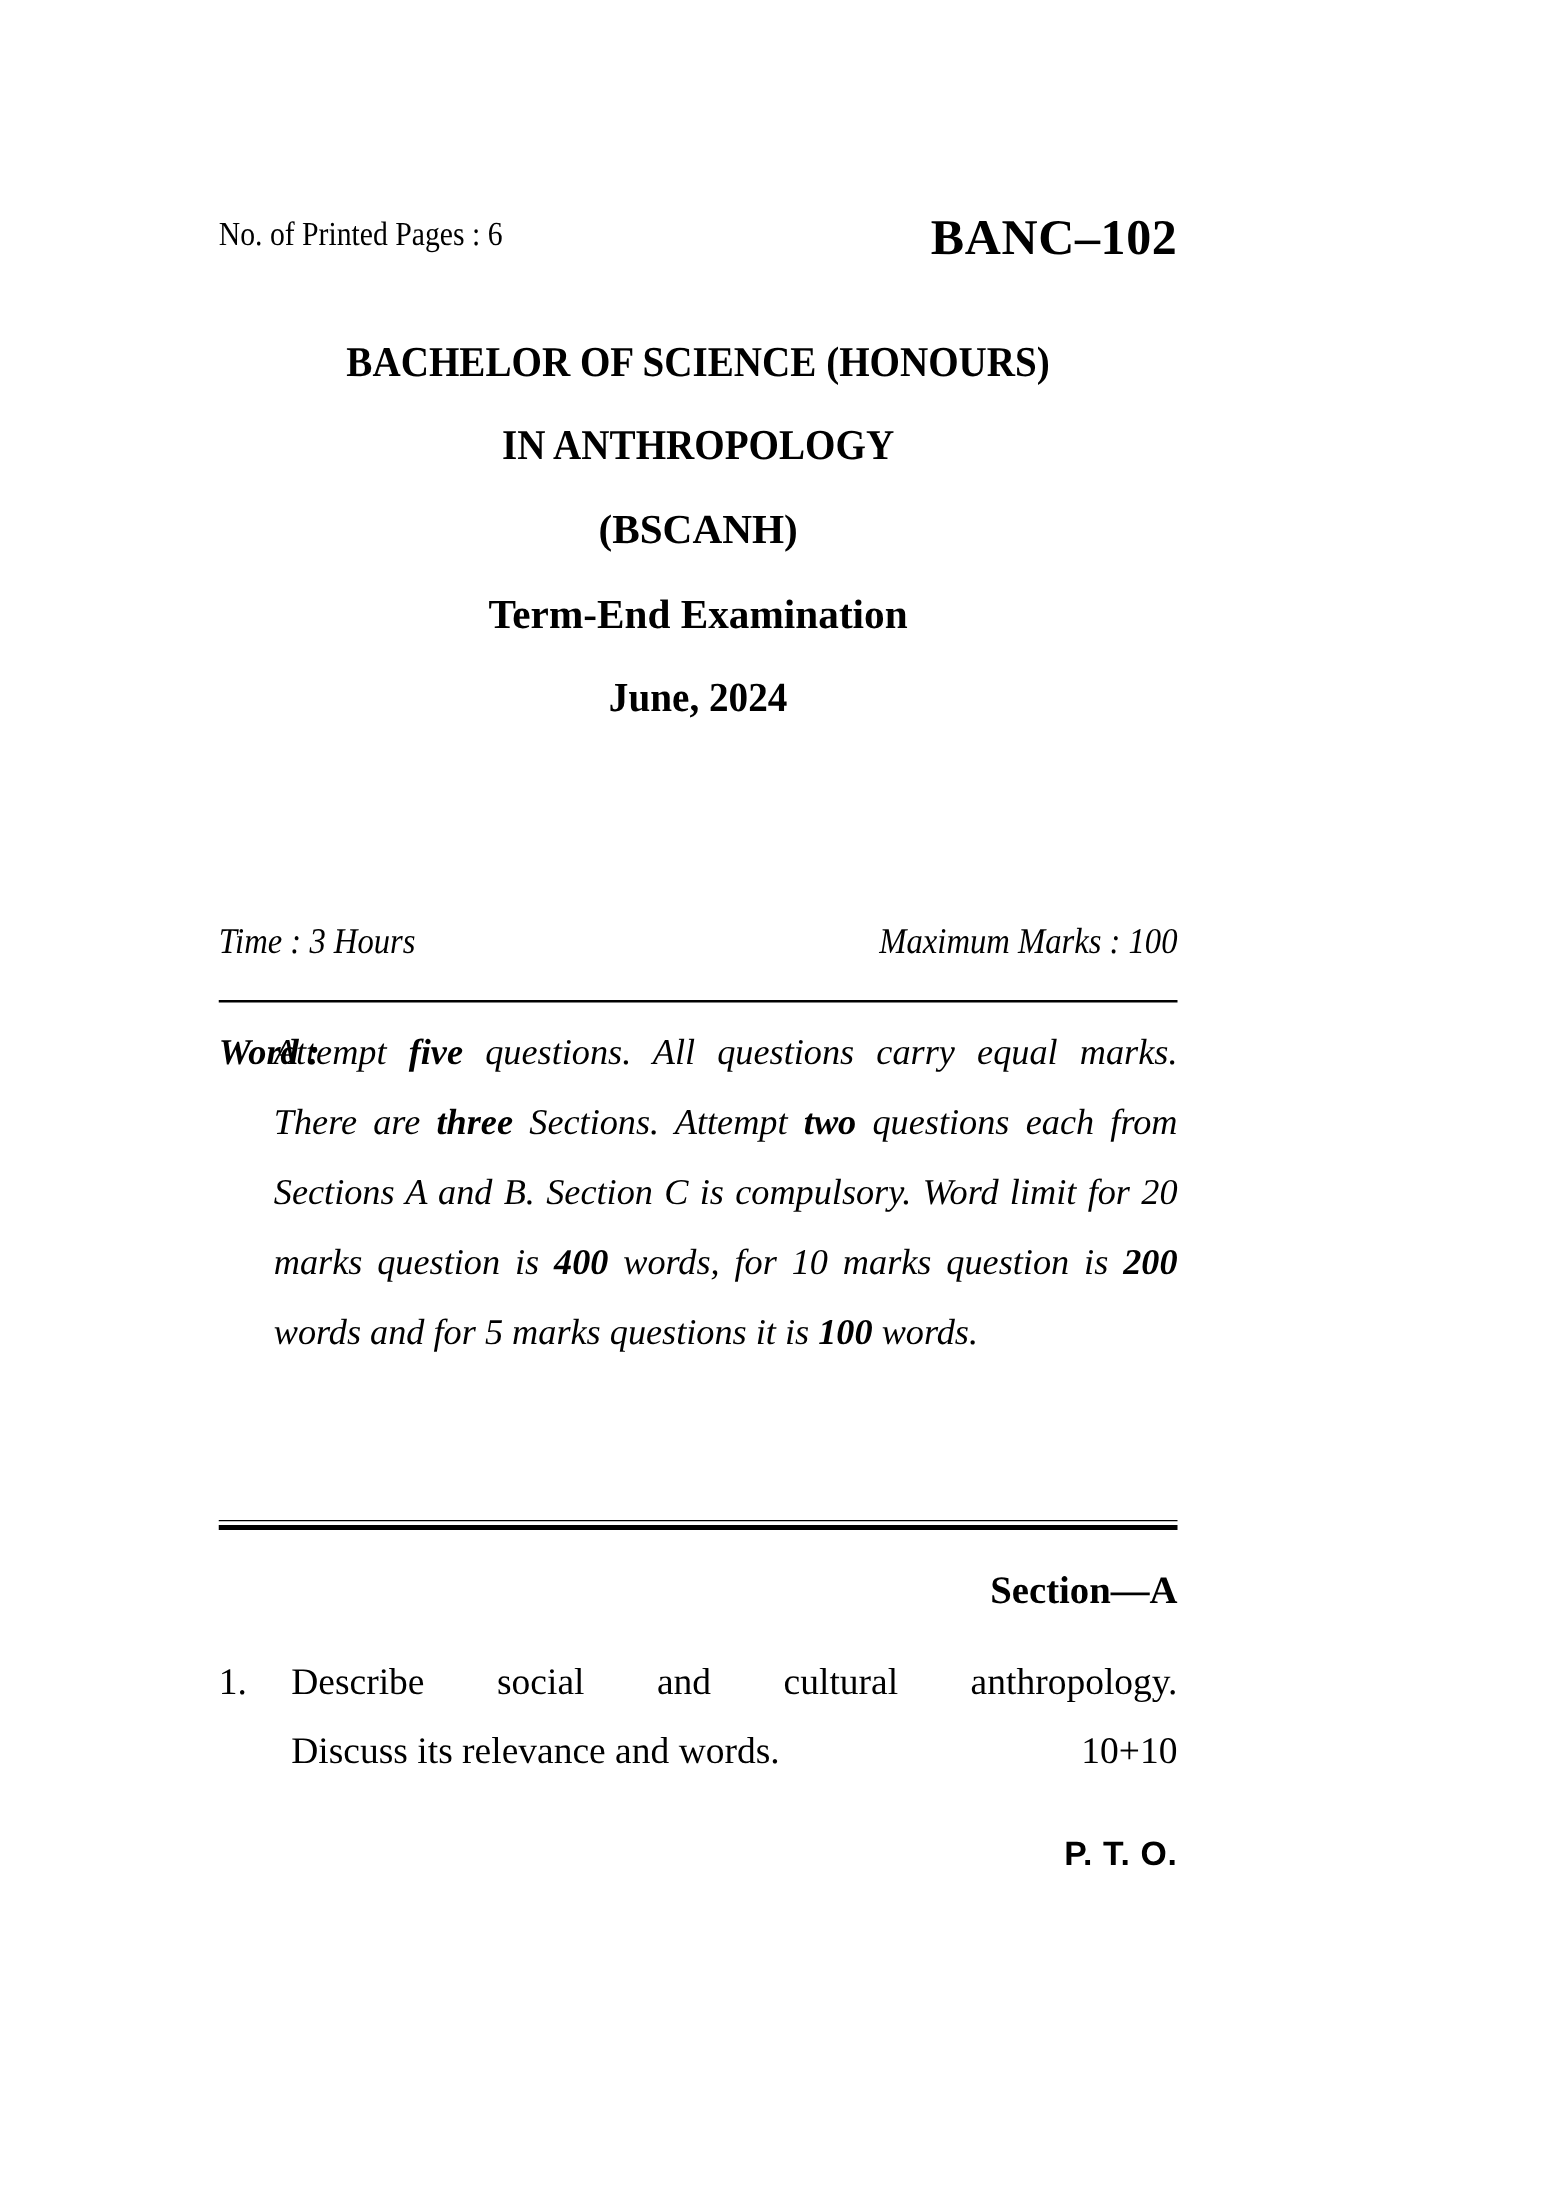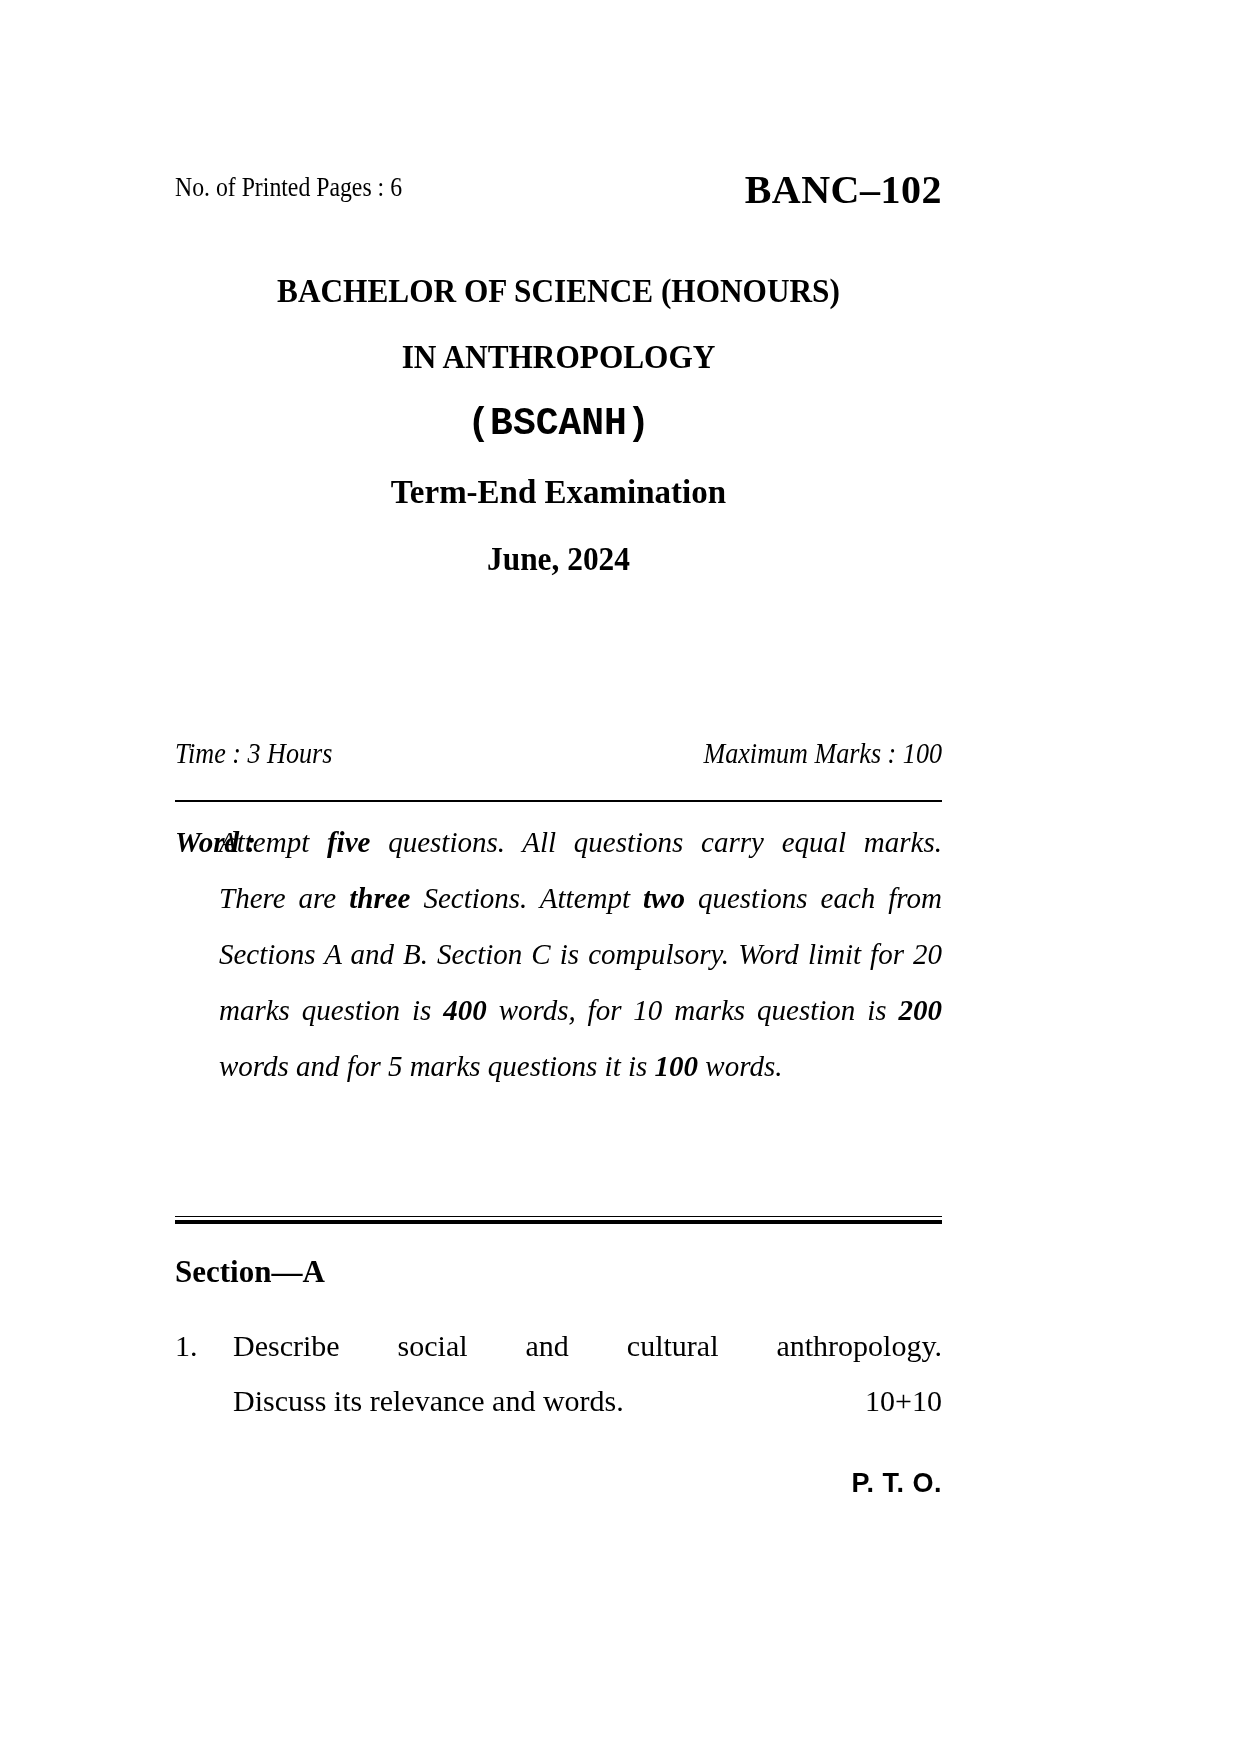--- a/index.html
+++ b/index.html
@@ -76,22 +76,22 @@
     font-weight: bold;
     white-space: nowrap;
   }
   .t-degree {
     font-family: "Liberation Serif", serif;
     font-size: 34px;
     line-height: 66px;
     transform: scaleX(0.92);
   }
   .t-abbr {
-    font-family: Liberation Mono, monospace;
-    font-size: 38px;
+    font-family: Liberation Serif, serif;
+    font-size: 33px;
     line-height: 68px;
   }
   .t-exam {
     font-family: "Liberation Serif", serif;
     font-size: 33px;
     line-height: 68px;
   }
   .t-date {
     font-family: "Liberation Serif", serif;
     font-size: 33px;
@@ -202,21 +202,21 @@
   .note-body b {
     font-weight: bold;
   }
 
   
   .section-head {
     position: absolute;
     top: 1248px;
     left: 0;
     width: 767px;
-    text-align: left;
+    text-align: right;
     font-family: "Liberation Serif", serif;
     font-weight: bold;
     font-size: 31px;
     line-height: 48px;
     white-space: nowrap;
   }
 
   
   .qlist {
     position: absolute;

